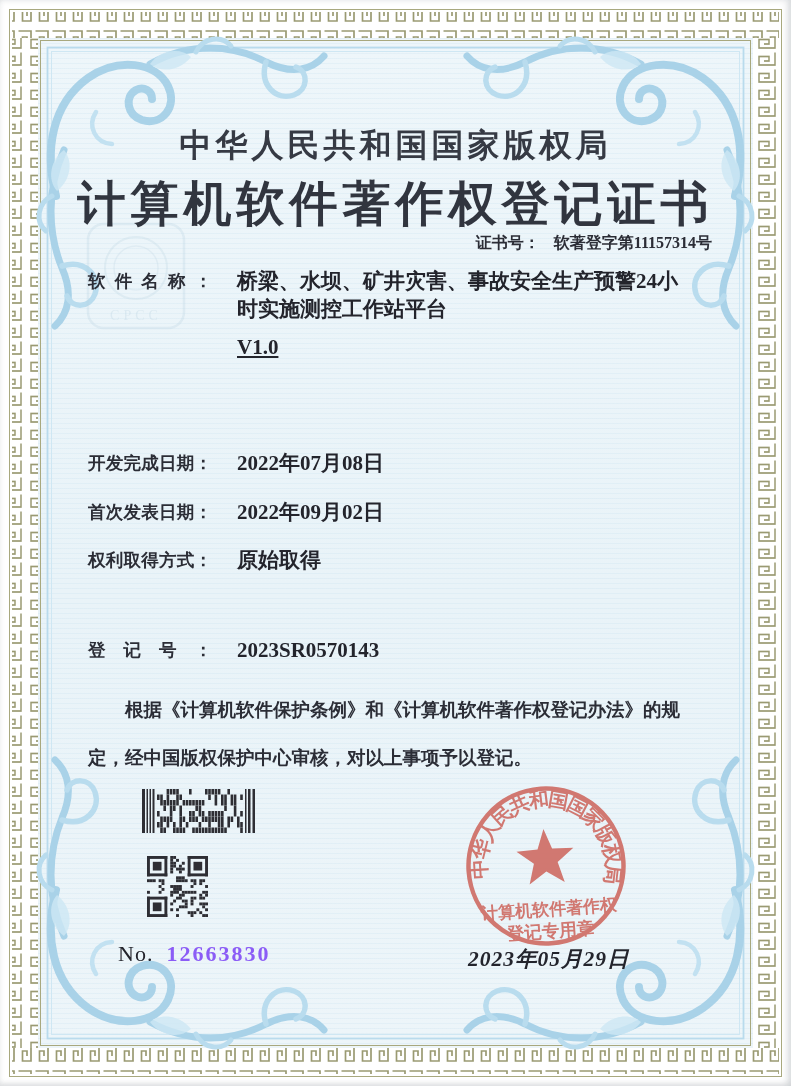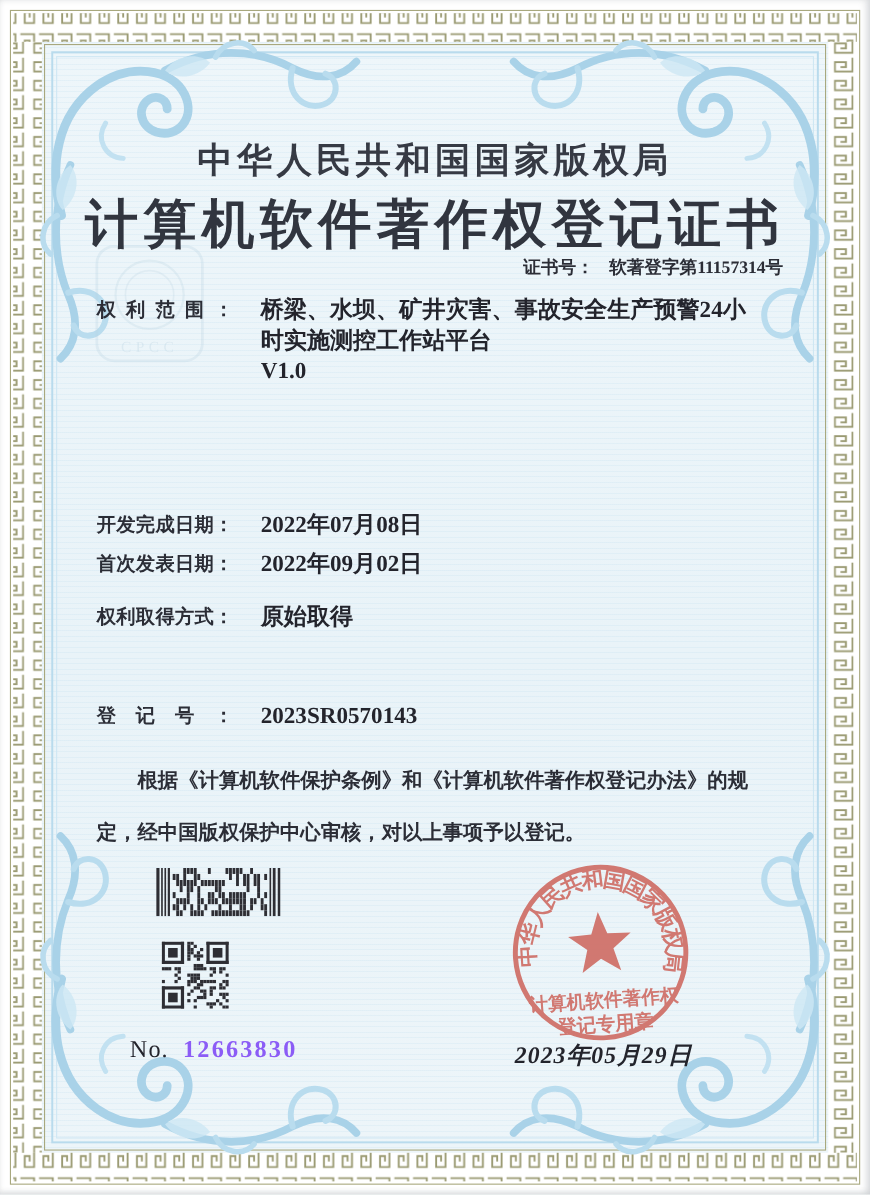--- a/index.html
+++ b/index.html
@@ -19,21 +19,21 @@
   .content{z-index:3;}
   .abs{position:absolute;}
   .authority{top:124px;left:0;width:100%;text-align:center;font-size:32px;font-weight:700;letter-spacing:4px;color:#363a44;}
   .cert-title{top:172px;left:0;width:100%;text-align:center;font-size:48px;font-weight:700;letter-spacing:5px;color:#31353f;}
   .certno{top:233px;right:79px;font-size:16px;font-weight:700;color:#2b2d36;}
   .certno .gap{display:inline-block;width:14px;}
   .frow{left:88px;right:70px;display:flex;align-items:flex-start;}
   .flabel{flex:0 0 124px;font-size:17.5px;font-weight:700;text-align:justify;text-align-last:justify;line-height:26px;color:#2b2d36;}
   .fvalue{margin-left:25px;font-size:21px;font-weight:700;line-height:26px;color:#23242c;}
   .fvalue.multi{width:455px;line-height:27.5px;}
-  .version-line{margin-top:1px;}
+  .version-line{margin-top:11px;text-decoration:underline;}
   .statement{top:686px;left:88px;width:620px;font-size:18.5px;font-weight:600;line-height:48px;text-indent:2em;color:#2b2d36;}
   .no-line{top:941px;left:118px;font-size:22px;letter-spacing:1px;color:#23242c;}
   .no-line .no-num{color:#8b5cf6;margin-left:13px;letter-spacing:2px;font-weight:600;}
   .reg-date{top:944px;left:468px;font-size:21.5px;font-weight:600;letter-spacing:1px;color:#23242c;font-style:italic;}
   .barcode-box{top:789px;left:142px;}
   .qr-box{top:856px;left:147px;}
   .seal-box{top:766px;left:446px;opacity:.92;}
   .wm-box{top:220px;left:84px;opacity:.5;}
 </style>
 </head>
@@ -91,27 +91,27 @@
     </svg>
 
     <div class="abs authority">中华人民共和国国家版权局</div>
     <div class="abs cert-title">计算机软件著作权登记证书</div>
 
     <div class="abs certno">
       <span>证书号：</span><span class="gap"></span><span>软著登字第11157314号</span>
     </div>
 
     <div class="abs frow" style="top:268px">
-      <span class="flabel">权利范围：</span>
+      <span class="flabel">软件名称：</span>
       <span class="fvalue multi">
         <span>桥梁、水坝、矿井灾害、事故安全生产预警24小时实施测控工作站平台</span>
         <div class="version-line">V1.0</div>
       </span>
     </div>
-    <div class="abs frow" style="top:464px">
+    <div class="abs frow" style="top:450px">
       <span class="flabel">开发完成日期：</span>
       <span class="fvalue">2022年07月08日</span>
     </div>
     <div class="abs frow" style="top:499px">
       <span class="flabel">首次发表日期：</span>
       <span class="fvalue">2022年09月02日</span>
     </div>
     <div class="abs frow" style="top:547px">
       <span class="flabel">权利取得方式：</span>
       <span class="fvalue">原始取得</span>

